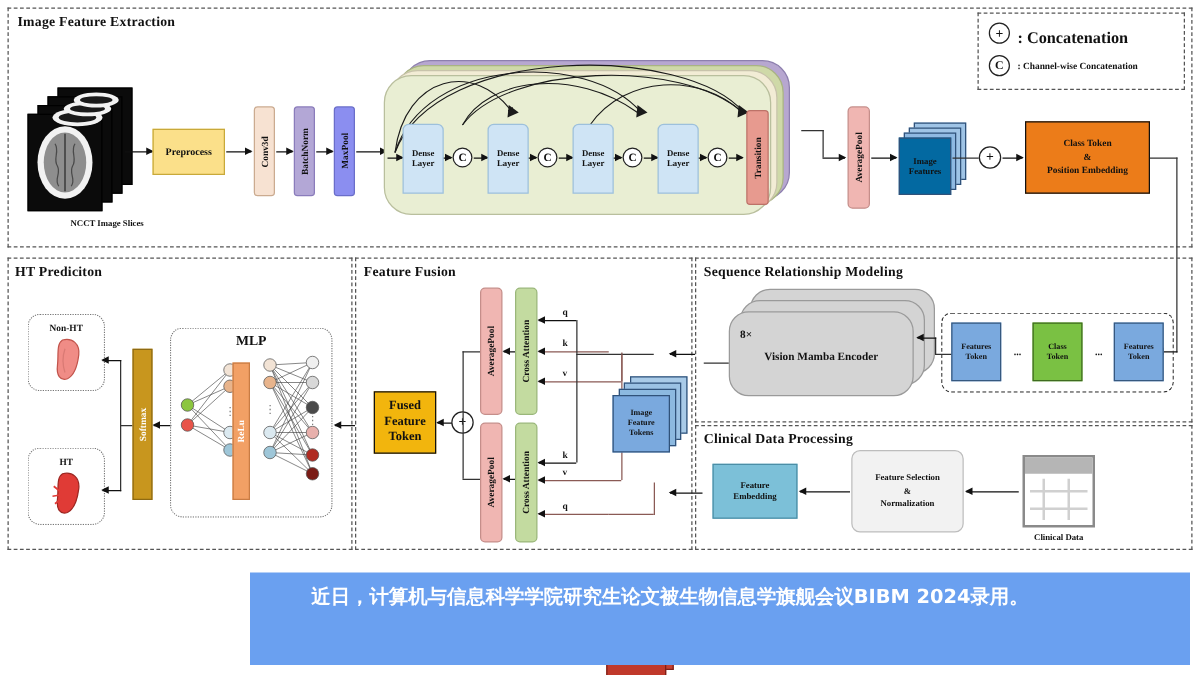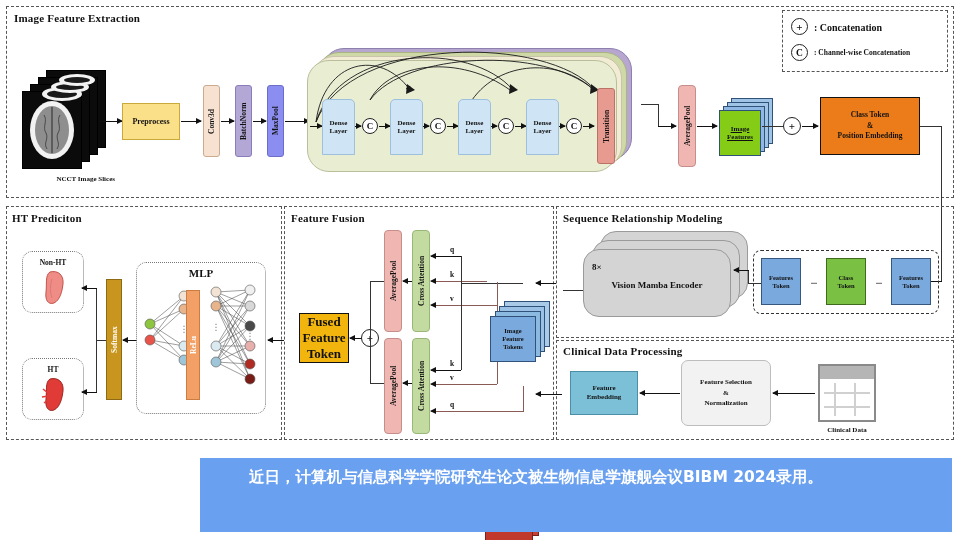--- a/index.html
+++ b/index.html
@@ -43,21 +43,21 @@
 <body>
 
 <div id="root">
 
   <div class="abs panel" style="left:6px;top:6px;width:948px;height:192px;">
   </div>
   <div class="abs sect-title" style="left:14px;top:12px;">Image Feature Extraction</div>
 
   <div class="abs panel" style="left:782px;top:10px;width:166px;height:62px;background:#fff;"></div>
   <div class="abs circ" style="left:791px;top:18px;width:17px;height:17px;font-size:11px;">+</div>
-  <div class="abs lbl" style="left:814px;top:22px;font-size:10px;">: Concatenation</div>
+  <div class="abs lbl" style="left:814px;top:22px;font-size:13px;">: Concatenation</div>
   <div class="abs circ" style="left:791px;top:44px;width:17px;height:17px;font-size:9.5px;">C</div>
   <div class="abs lbl" style="left:814px;top:48px;font-size:7.5px;">: Channel-wise Concatenation</div>
 
   <div class="abs" style="left:18px;top:70px;width:95px;height:100px;">
     <div class="abs" style="left:28px;top:0px;width:60px;height:78px;background:#0b0b0b;border:1px solid #000;"></div>
     <div class="abs" style="left:20px;top:7px;width:60px;height:78px;background:#0b0b0b;border:1px solid #000;"></div>
     <div class="abs" style="left:12px;top:14px;width:60px;height:78px;background:#0b0b0b;border:1px solid #000;"></div>
     <div class="abs" style="left:4px;top:21px;width:60px;height:78px;background:#0b0b0b;border:1px solid #000;"></div>
     <svg class="abs" width="60" height="78" style="left:4px;top:21px;">
       <ellipse cx="30" cy="39" rx="22" ry="29" fill="#f2f2f2"></ellipse>
@@ -163,21 +163,21 @@
   <div class="line-v" style="left:658px;top:104px;height:22px;"></div>
   <div class="arrow-h" style="left:658px;top:126px;width:18px;"></div>
 
   <div class="abs box vbox rot" style="left:678px;top:85px;width:18px;height:82px;background:#f0b6b2;border-color:#c58e8a;border-radius:4px;font-size:7.5px;">AveragePool</div>
   <div class="arrow-h" style="left:697px;top:126px;width:20px;"></div>
 
   <div class="abs stack" style="left:719px;top:98px;width:55px;height:58px;">
     <div class="sheet" style="left:12px;top:0;width:42px;height:46px;background:#9fc4e6;"></div>
     <div class="sheet" style="left:8px;top:4px;width:42px;height:46px;background:#9fc4e6;"></div>
     <div class="sheet" style="left:4px;top:8px;width:42px;height:46px;background:#8fb9e2;"></div>
-    <div class="sheet box" style="left:0px;top:12px;width:42px;height:46px;background:#84cc16;font-size:7px;flex-direction:column;line-height:1.2;text-decoration:underline;">
+    <div class="sheet box" style="left:0px;top:12px;width:42px;height:46px;background:#0369a1;font-size:7px;flex-direction:column;line-height:1.2;">
       <span style="white-space:pre-line;">Image
 Features</span>
     </div>
   </div>
 
   <div class="line-h" style="left:762px;top:126px;width:21px;"></div>
   <div class="abs circ" style="left:783px;top:117px;width:18px;height:18px;font-size:11px;">+</div>
   <div class="arrow-h" style="left:802px;top:126px;width:16px;"></div>
 
   <div class="abs box" style="left:820px;top:97px;width:100px;height:58px;background:#ec7c19;border-color:#111;font-size:7.5px;flex-direction:column;line-height:1.45;">
@@ -256,21 +256,21 @@
     </g>
     <text x="46" y="48" font-size="9" fill="#777" text-anchor="middle" font-family="DejaVu Sans">⋮</text>
     <text x="78" y="46" font-size="9" fill="#777" text-anchor="middle" font-family="DejaVu Sans">⋮</text>
     <text x="112" y="55" font-size="9" fill="#777" text-anchor="middle" font-family="DejaVu Sans">⋮</text>
   </svg>
 
   <div class="abs box vbox rot" style="left:186px;top:290px;width:14px;height:110px;background:#f2a065;border-color:#c97c44;font-size:7.5px;color:#fff;">ReLu</div>
 
   <div class="arrow-hl" style="left:268px;top:340px;width:16px;"></div>
 
-  <div class="abs box" style="left:299px;top:313px;width:50px;height:50px;background:#f2b50d;border-color:#111;font-size:13px;flex-direction:column;line-height:1.25;">
+  <div class="abs box" style="left:299px;top:313px;width:50px;height:50px;background:#f2b50d;border-color:#111;font-size:10px;flex-direction:column;line-height:1.25;">
     <span style="white-space:pre-line;">Fused
 Feature
 Token</span>
   </div>
   <div class="arrow-hl" style="left:350px;top:338px;width:12px;"></div>
   <div class="abs circ" style="left:361px;top:329px;width:18px;height:18px;font-size:11px;">+</div>
 
   <div class="line-v" style="left:370px;top:281px;height:57px;"></div>
   <div class="line-v" style="left:370px;top:338px;height:45px;"></div>
   <div class="line-h" style="left:370px;top:281px;width:14px;"></div>

